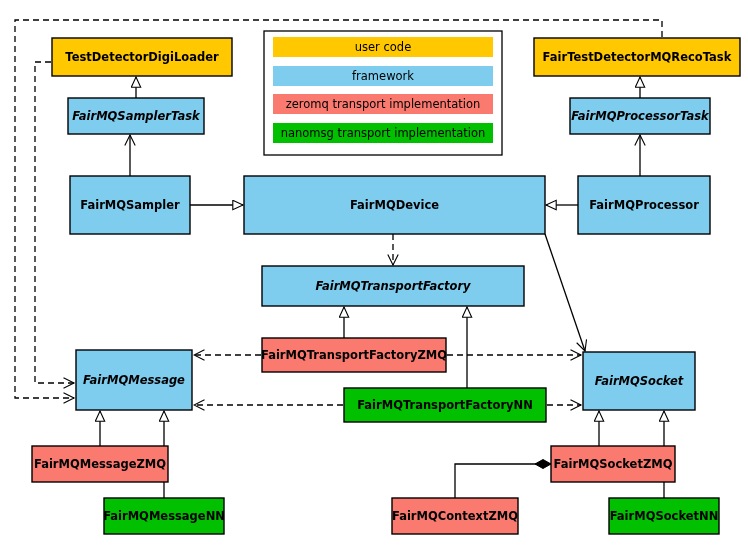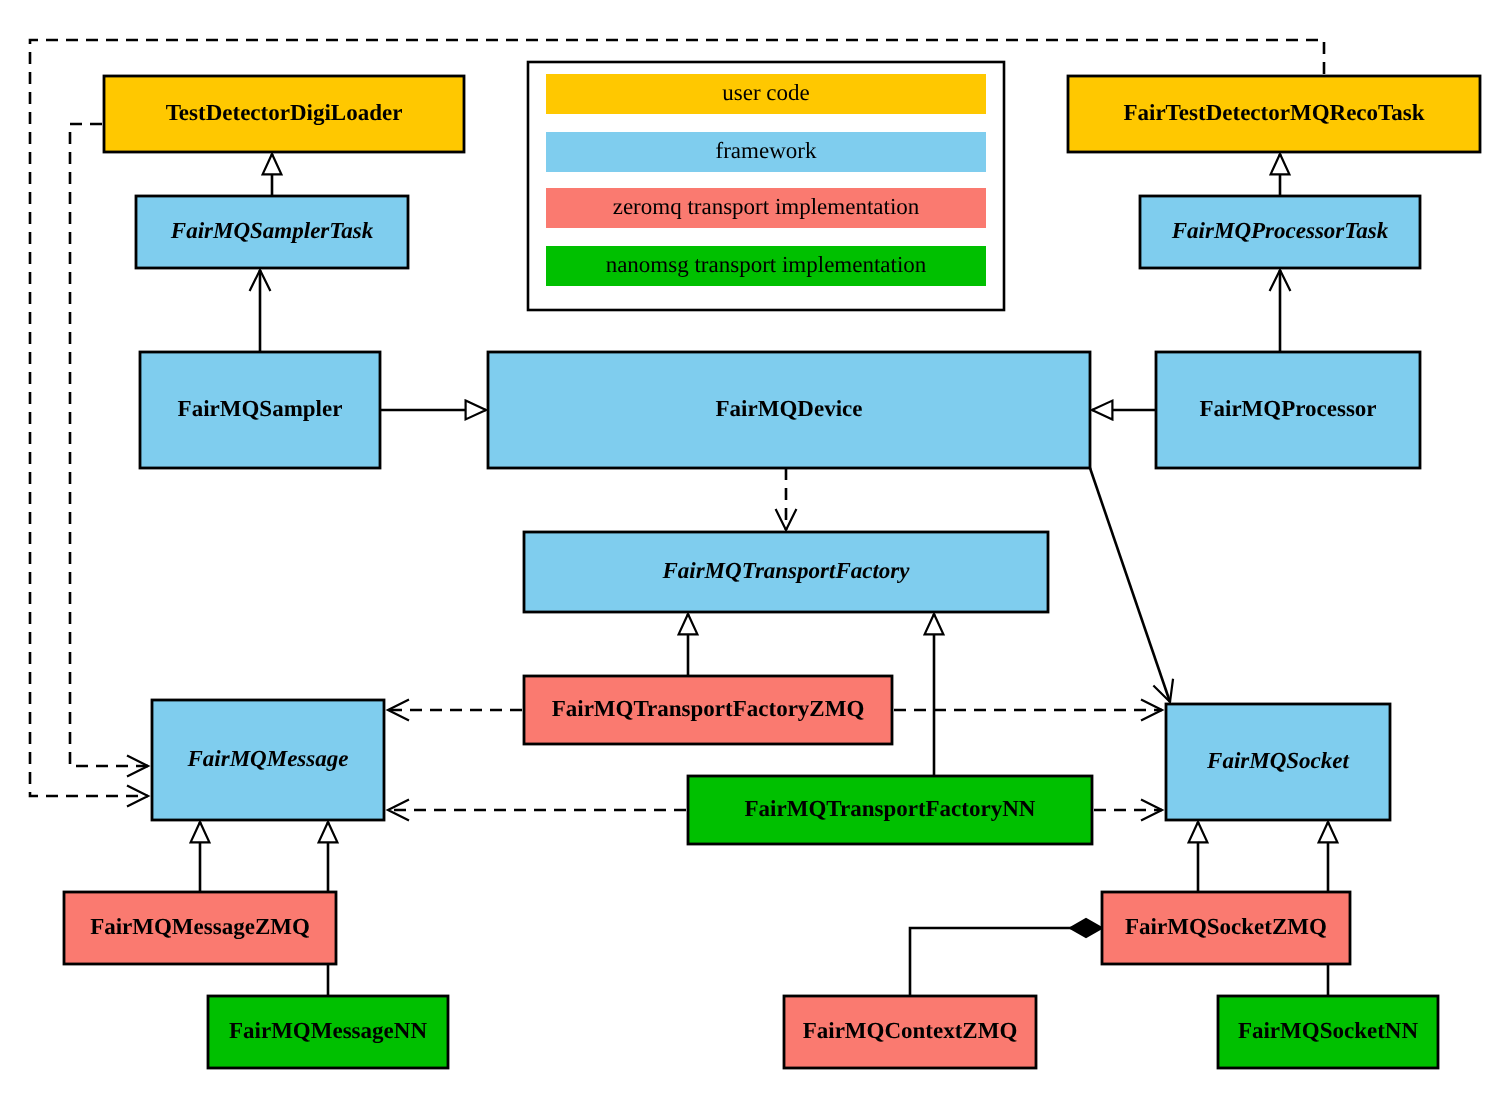--- a/index.html
+++ b/index.html
@@ -1,18 +1,18 @@
 <!DOCTYPE html>
 <html><head>
 <meta charset="utf-8">
 <style>
   html,body{margin:0;padding:0;background:#ffffff;}
   body{width:748px;height:549px;overflow:hidden;
        font-family:"DejaVu Sans","Liberation Sans",sans-serif;}
-  #diagram{position:relative;width:748px;height:549px;background:#fff;font-family:Liberation Serif, serif;}
+  #diagram{position:relative;width:748px;height:549px;background:#fff;}
   svg{position:absolute;top:0;left:0;width:748px;height:549px;}
   .box-label{font-weight:bold;font-size:11.5px;}
   .box-label.italic{font-style:italic;}
   .legend-label{font-size:11.5px;font-weight:normal;}
   text{dominant-baseline:middle;text-anchor:middle;fill:#000;}
 </style>
 </head>
 <body>
 
 <div id="diagram">

